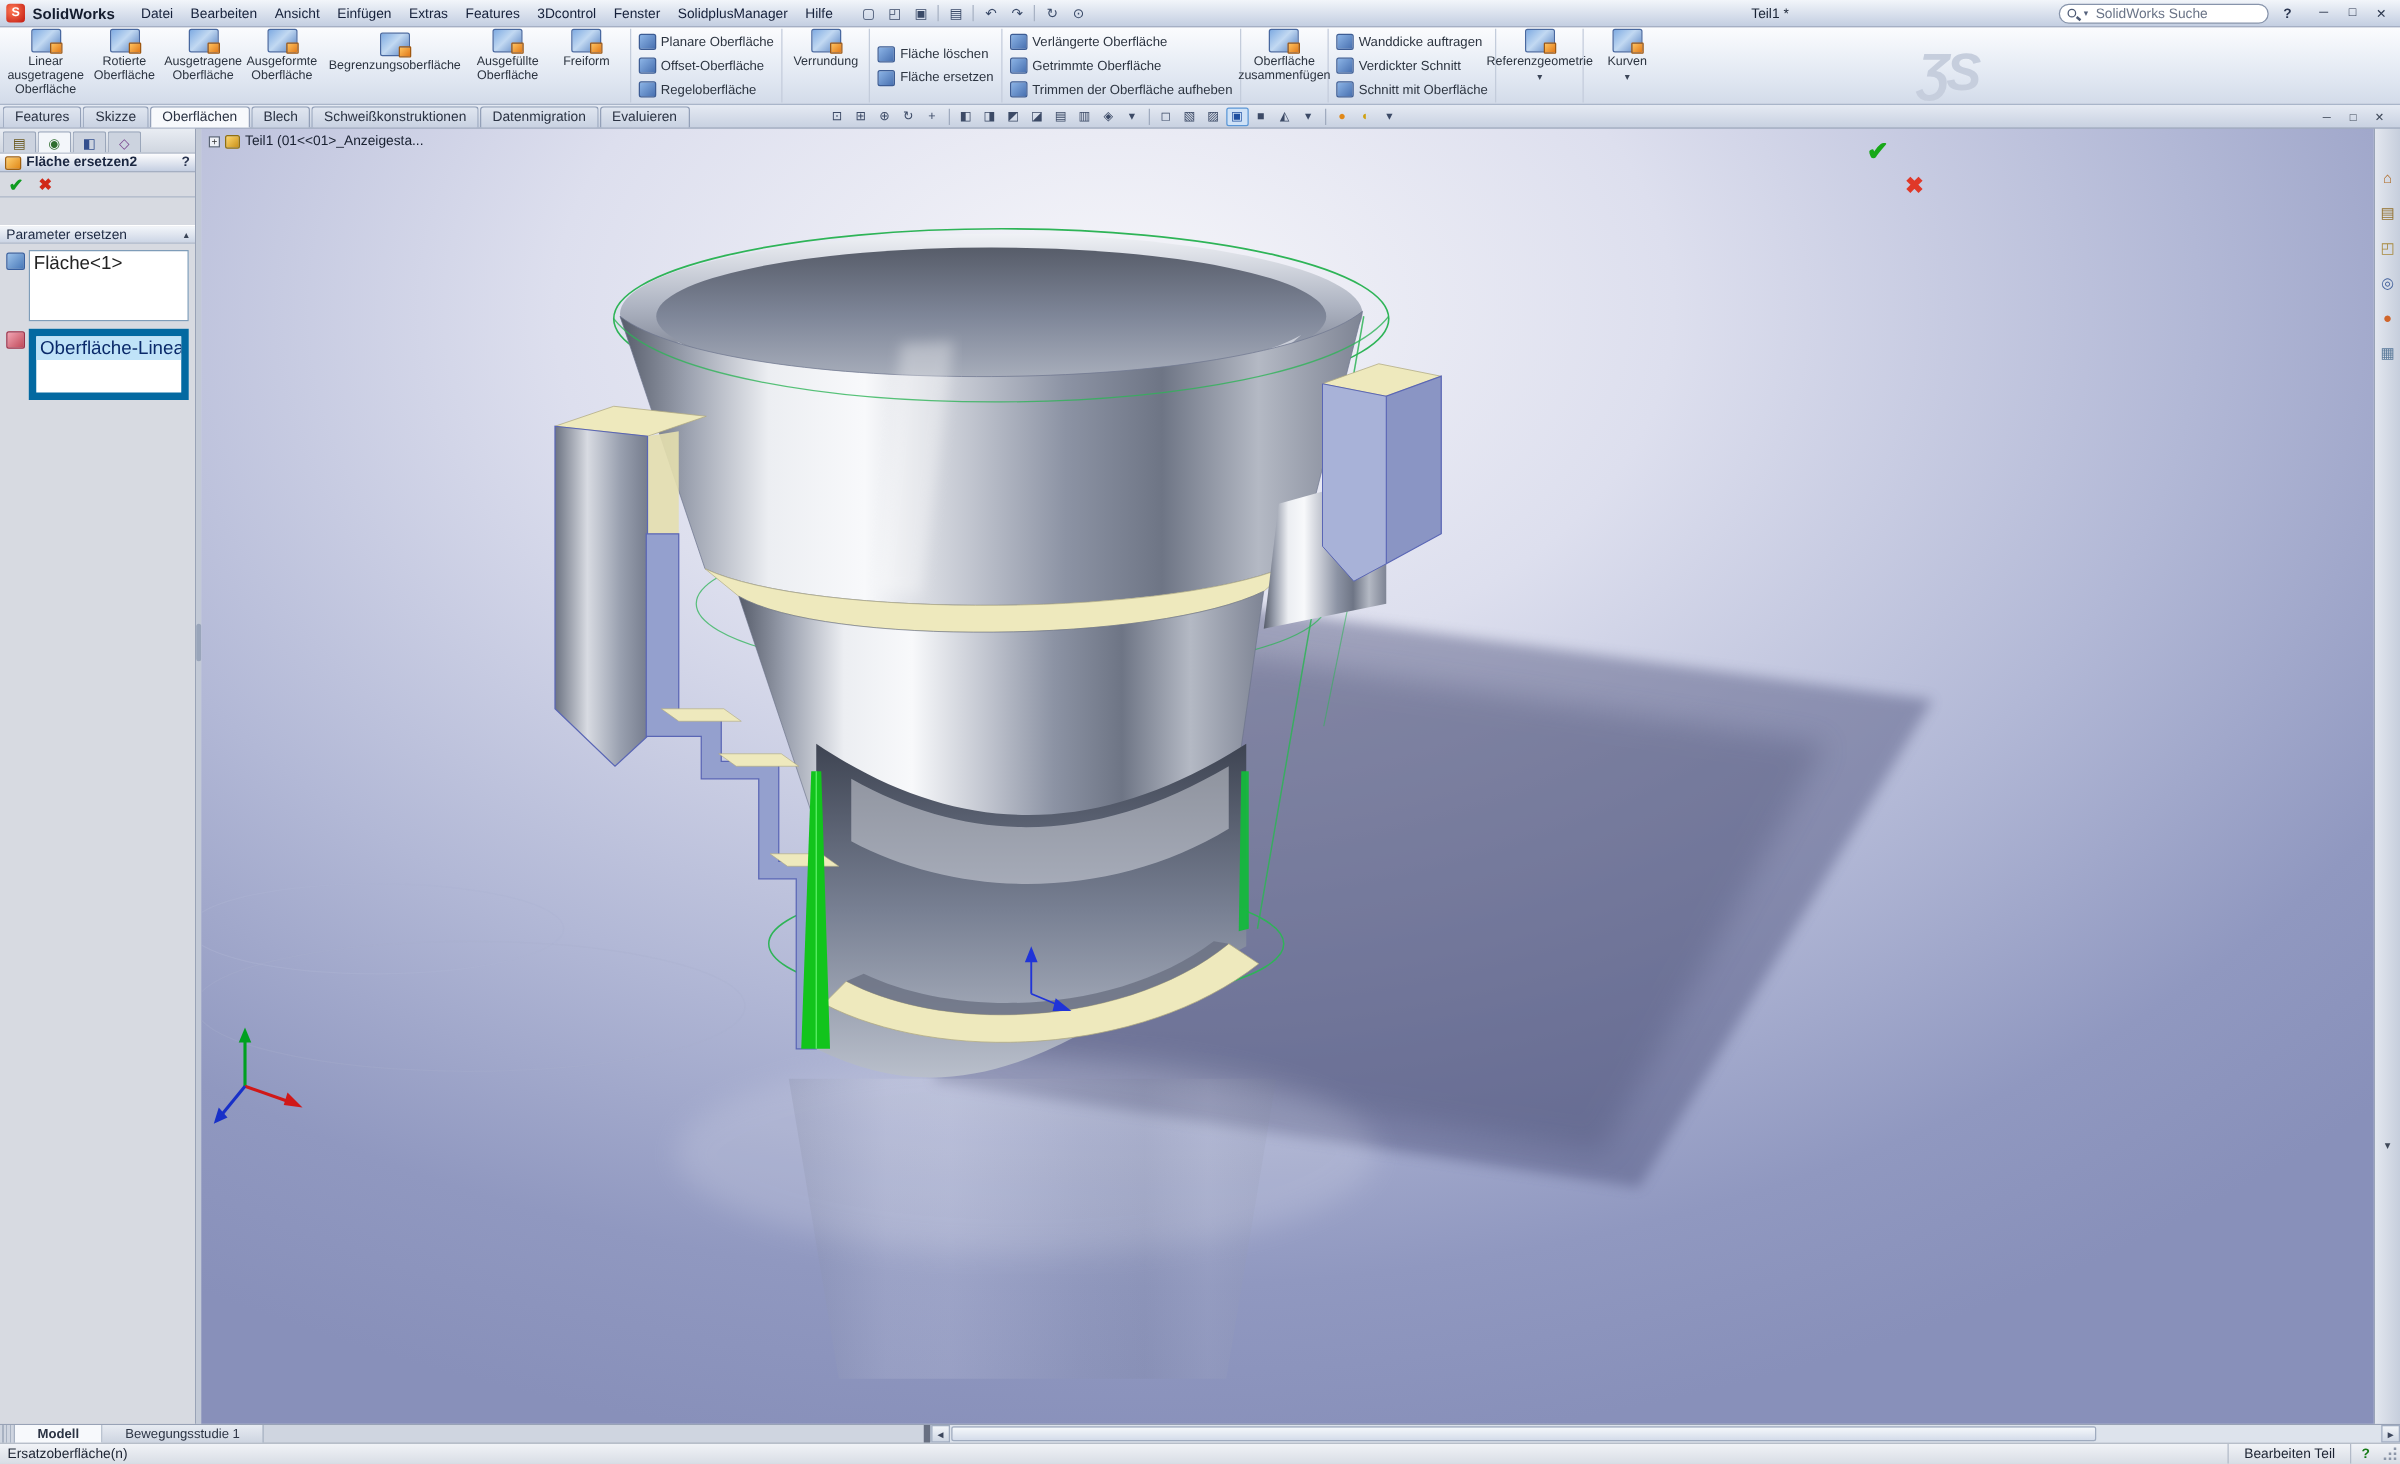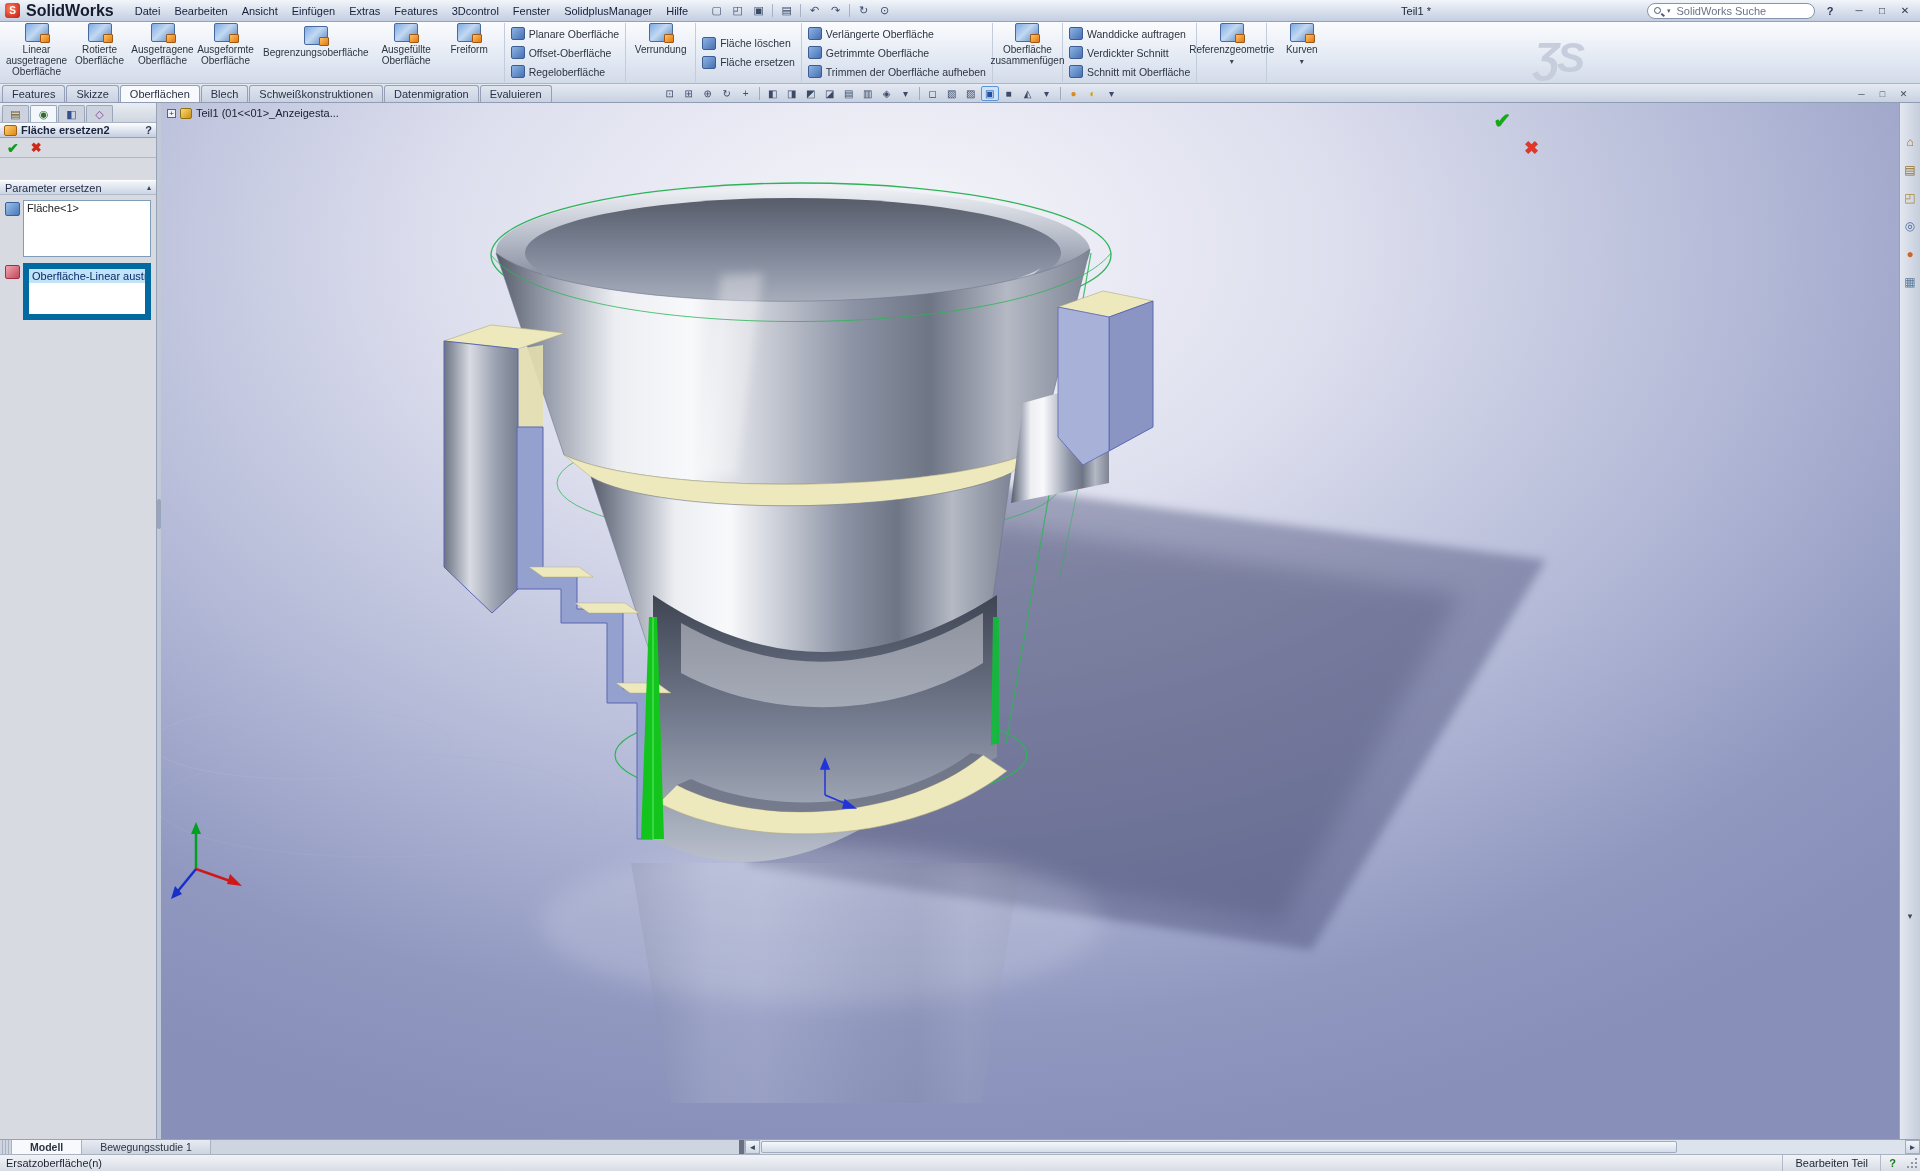--- a/index.html
+++ b/index.html
@@ -4,21 +4,21 @@
 <style>
   *{margin:0;padding:0;box-sizing:border-box}
   html,body{width:1920px;height:1171px;overflow:hidden}
   body{font-family:"Liberation Sans",sans-serif;font-size:11px;color:#222;background:#d6dae2;user-select:none}
 
   
   .titlebar{height:22px;display:flex;align-items:center;gap:6px;padding:0 5px;
     background:linear-gradient(#f2f5fa,#c3cee1);border-bottom:1px solid #96a2ba}
   .logo{width:15px;height:15px;border-radius:3px;background:radial-gradient(circle at 35% 35%,#ff7a55,#c01810);
     color:#fff;font-weight:bold;font-size:10px;display:flex;align-items:center;justify-content:center}
-  .apptitle{font-weight:bold;font-size:16px;color:#141c2e}
+  .apptitle{font-weight:bold;font-size:12px;color:#141c2e}
   .menubar{display:flex;margin-left:8px}
   .menu-item{padding:2px 7px;cursor:default;color:#15203a}
   .std-toolbar{display:flex;gap:2px;margin-left:6px;align-items:center}
   .tb-icon{width:19px;height:16px;font-size:11px;color:#3a4a68;display:flex;align-items:center;justify-content:center}
   .tb-sep{width:1px;height:13px;background:#a8b2c4;margin:0 2px}
   .doc-title{margin-left:auto;color:#1a2436}
   .search-box{margin-left:210px;width:168px;height:16px;background:#fff;border:1px solid #8794ab;border-radius:8px;
     display:flex;align-items:center;gap:6px;padding:0 6px;color:#6a7487}
   .search-glyph{width:7px;height:7px;border:1.5px solid #4d5a74;border-radius:50%;position:relative;flex:none}
   .search-glyph::after{content:"";position:absolute;left:6px;top:6px;width:4px;height:1.5px;background:#4d5a74;transform:rotate(40deg)}
@@ -81,21 +81,21 @@
   .ok-btn{color:#0f9c20;font-size:14px;font-weight:bold;line-height:1}
   .cancel-btn{color:#d02818;font-size:13px;font-weight:bold;line-height:1}
   .pm-group-header{margin-top:22px;height:15px;display:flex;align-items:center;padding:0 5px;color:#1d2942;
     background:linear-gradient(#f3f6fa,#ccd5e5);border-top:1px solid #fff;border-bottom:1px solid #b0bacb}
   .chev{margin-left:auto;font-size:8px;color:#3a4456}
   .pm-body{padding:5px 5px 0 5px;display:flex;flex-direction:column;gap:6px}
   .sel-row{display:flex;align-items:flex-start;gap:3px}
   .sel-icon{width:15px;height:14px;margin-top:2px;border-radius:2px;flex:none;
     background:linear-gradient(135deg,#9cc2ea,#4878b8);border:1px solid #3860a0}
   .sel-icon.red{background:linear-gradient(135deg,#f2a6b4,#c04858);border-color:#a03048}
-  .sel-box{flex:1;height:57px;background:#fff;border:1px solid #7f9db9;font-size:11px;overflow:hidden}
+  .sel-box{flex:1;height:57px;background:#fff;border:1px solid #7f9db9;font-size:15px;overflow:hidden}
   .sel-box .itemtext{padding:1px 3px;white-space:nowrap}
   .sel-box.activebox{border:6px solid #0369a1}
   .sel-box.activebox .itemtext{background:#c0e3f8;color:#0a2a6a}
 
   
   .splitter{width:4px;background:#c2c9d6;position:relative}
   .grip{position:absolute;top:396px;left:0;width:4px;height:30px;background:#99a5ba;border-radius:2px}
 
   
   .viewport{flex:1;position:relative;overflow:hidden;

